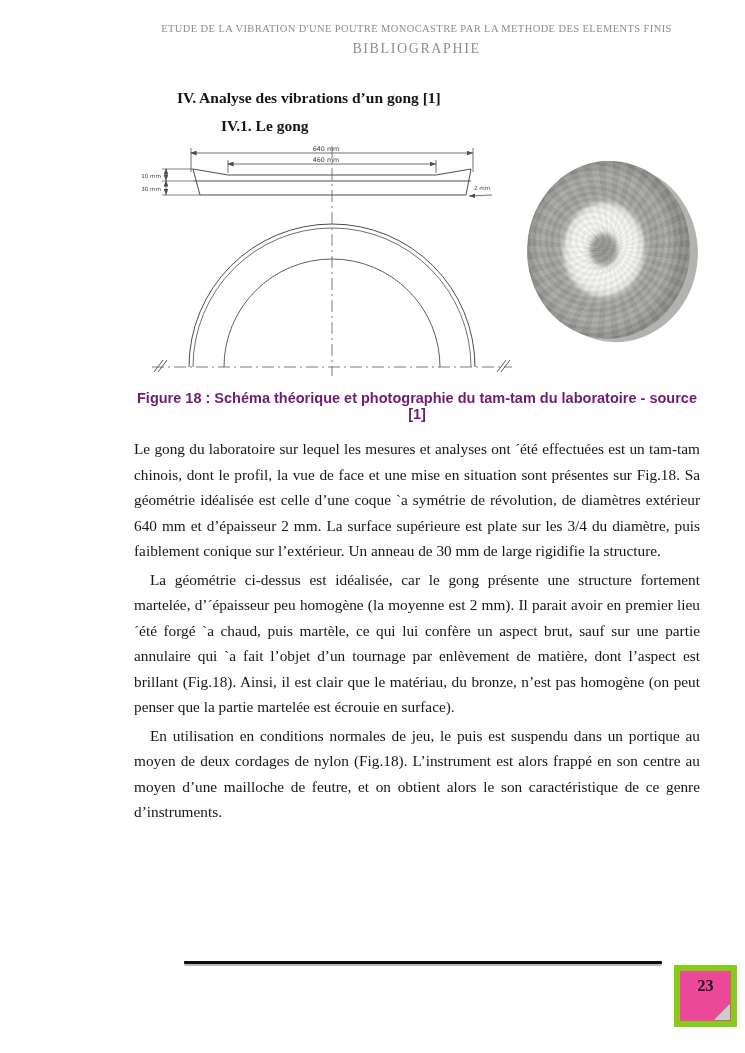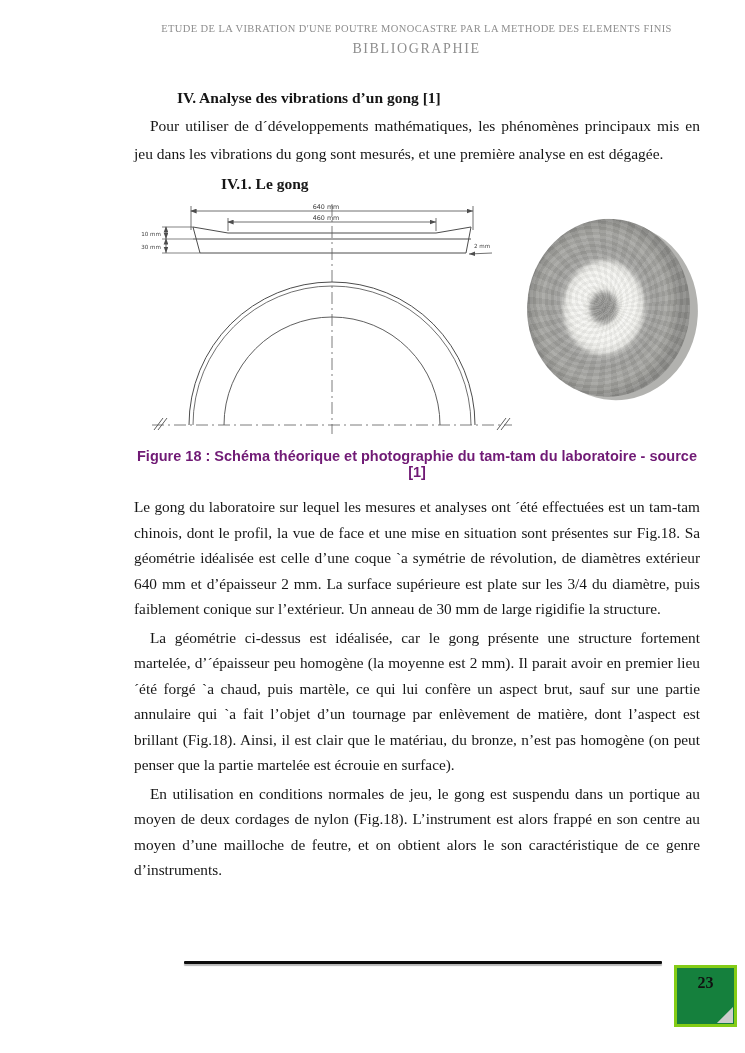--- a/index.html
+++ b/index.html
@@ -53,21 +53,21 @@
     position:absolute;left:140px;top:961px;width:478px;height:3px;background:#0c0c0c;
     border-radius:1px;box-shadow:0 2px 1px rgba(0,0,0,0.28);
   }
   .footer-author{
     position:absolute;left:0;right:75px;top:984px;text-align:center;
     color:#9b9b9b;font-size:14.5px;letter-spacing:0.3px;
     text-shadow:0.5px 0.5px 0 #fff;
   }
   .page-number-box{
     position:absolute;left:630px;top:965px;width:63px;height:62px;
-    border:3px solid #84cc16;background:#15803d;box-sizing:border-box;
+    border:6px solid #84cc16;background:#ec4899;box-sizing:border-box;
   }
   .page-number{
     display:block;text-align:center;margin-top:6px;font-weight:bold;font-size:16px;color:#111;
   }
   .page-corner-fold{
     position:absolute;right:1px;bottom:1px;width:0;height:0;
     border-bottom:16px solid #b3b3b1;border-left:16px solid transparent;
   }
   .page-corner-fold::after{
     content:"";position:absolute;left:-16px;top:0;width:0;height:0;
@@ -81,21 +81,20 @@
 
 <div class="page">
 
   <div class="header">
     <div class="running-title">ETUDE DE LA VIBRATION D'UNE POUTRE MONOCASTRE PAR LA METHODE DES ELEMENTS FINIS</div>
     <div class="section-title">BIBLIOGRAPHIE</div>
   </div>
 
   <div class="body-text">
     <div class="h-section">IV. Analyse des vibrations d’un gong [1]</div>
-    <p class="p-intro">Pour utiliser de d´développements mathématiques, les phénomènes principaux mis en jeu dans les vibrations du gong sont mesurés, et une première analyse en est dégagée.</p>
     <div class="h-subsection">IV.1. Le gong</div>
 
     <div class="figure-block">
       <svg class="drawing" width="385" height="244" viewBox="0 0 385 244">
         <defs>
           <marker id="aEnd" markerWidth="9" markerHeight="8" refX="8" refY="3" orient="auto">
             <path d="M0 0 L8 3 L0 6 Z" fill="#4d4d4d"></path>
           </marker>
           <marker id="aStart" markerWidth="9" markerHeight="8" refX="1" refY="3" orient="auto">
             <path d="M8 0 L0 3 L8 6 Z" fill="#4d4d4d"></path>
@@ -143,21 +142,21 @@
       <div class="gong-photo">
         <div class="gong-rim"></div>
         <div class="gong-face"></div>
       </div>
     </div>
 
     <p class="figure-caption">Figure 18 : Schéma théorique et photographie du tam-tam du laboratoire - source [1]</p>
 
     <p class="body-para no-indent">Le gong du laboratoire sur lequel les mesures et analyses ont ´été effectuées est un tam-tam chinois, dont le profil, la vue de face et une mise en situation sont présentes sur Fig.18. Sa géométrie idéalisée est celle d’une coque `a symétrie de révolution, de diamètres extérieur 640 mm et d’épaisseur 2 mm. La surface supérieure est plate sur les 3/4 du diamètre, puis faiblement conique sur l’extérieur. Un anneau de 30 mm de large rigidifie la structure.</p>
     <p class="body-para indent">La géométrie ci-dessus est idéalisée, car le gong présente une structure fortement martelée, d’´épaisseur peu homogène (la moyenne est 2 mm). Il parait avoir en premier lieu ´été forgé `a chaud, puis martèle, ce qui lui confère un aspect brut, sauf sur une partie annulaire qui `a fait l’objet d’un tournage par enlèvement de matière, dont l’aspect est brillant (Fig.18). Ainsi, il est clair que le matériau, du bronze, n’est pas homogène (on peut penser que la partie martelée est écrouie en surface).</p>
-    <p class="body-para indent">En utilisation en conditions normales de jeu, le gong est suspendu dans un portique au moyen de deux cordages de nylon (Fig.18). L’instrument est alors frappé en son centre au moyen d’une mailloche de feutre, et on obtient alors le son caractéristique de ce genre d’instruments.</p>
+    <p class="body-para indent">En utilisation en conditions normales de jeu, le puis est suspendu dans un portique au moyen de deux cordages de nylon (Fig.18). L’instrument est alors frappé en son centre au moyen d’une mailloche de feutre, et on obtient alors le son caractéristique de ce genre d’instruments.</p>
   </div>
 
   <div class="footer-rule"></div>
   <div class="page-number-box">
     <span class="page-number">23</span>
     <span class="page-corner-fold"></span>
   </div>
 
 </div>
 

